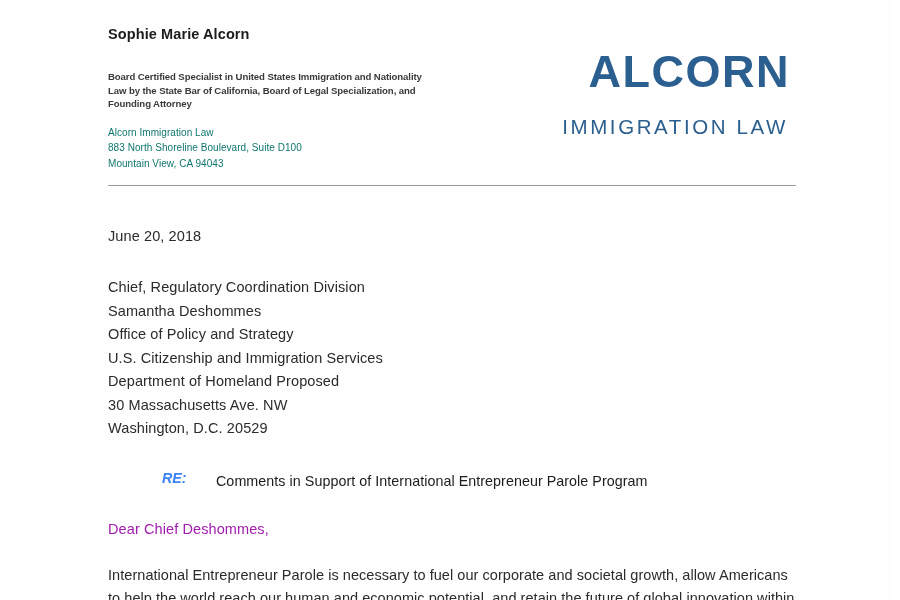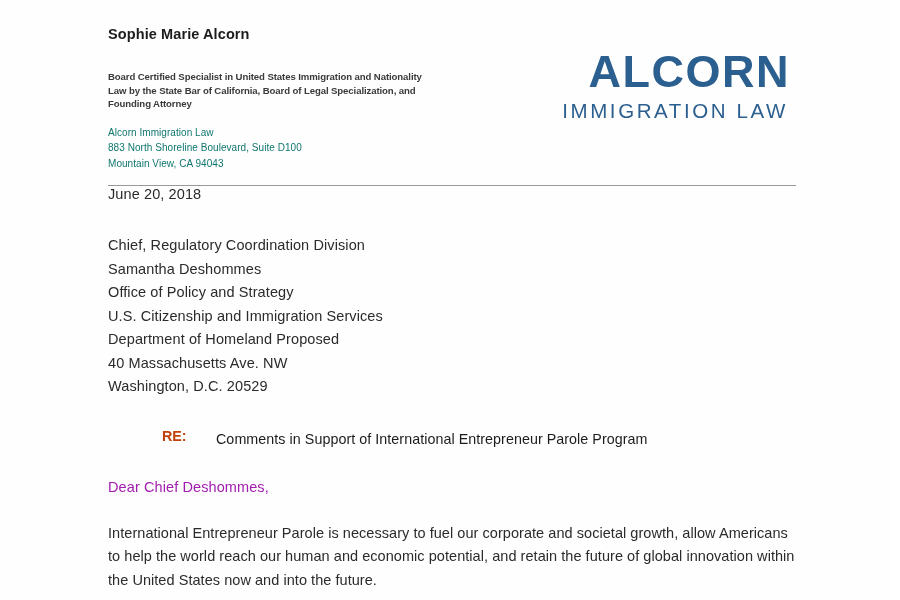--- a/index.html
+++ b/index.html
@@ -67,60 +67,62 @@
     font-weight: bold;
     letter-spacing: 1.5px;
     color: #2a5f8f;
     line-height: 0.98;
   }
   .logo-sub {
     font-size: 20.5px;
     letter-spacing: 2.6px;
     color: #2a5f8f;
     line-height: 1.3;
-    margin-top: 4px;
+    margin-top: 20px;
     margin-right: 2px;
   }
 
   
   .divider {
     height: 1px;
     background: #9a9a9a;
     margin: 14px 96px 0 108px;
   }
 
   
   .letter-body {
     padding: 0 96px 0 108px;
   }
   .letter-date {
     font-size: 14.5px;
     color: #2b2b2b;
+    margin-top: 42px;
     letter-spacing: 0.1px;
   }
   .recipient-block {
     margin-top: 32px;
   }
   .recipient-block div {
     font-size: 14.5px;
     line-height: 1.62;
     color: #2b2b2b;
     letter-spacing: 0.1px;
   }
   .re-block {
     margin-top: 29px;
     margin-left: 54px;
     display: flex;
   }
   .re-label {
     font-size: 14.3px;
     font-weight: bold;
-    color: #c2410c;
+    color: #3b82f6;
     width: 54px;
     flex: 0 0 54px;
+    font-style: italic;
   }
   .re-lines div {
     font-size: 14.3px;
     font-weight: normal;
     color: #1c1c1c;
     line-height: 1.55;
     letter-spacing: 0.05px;
   }
   .salutation {
     margin-top: 29px;
@@ -163,21 +165,21 @@
   <div class="letter-body">
 
     <div class="letter-date">June 20, 2018</div>
 
     <div class="recipient-block">
       <div>Chief, Regulatory Coordination Division</div>
       <div>Samantha Deshommes</div>
       <div>Office of Policy and Strategy</div>
       <div>U.S. Citizenship and Immigration Services</div>
       <div>Department of Homeland Proposed</div>
-      <div>40 Massachusetts Ave. NW</div>
+      <div>30 Massachusetts Ave. NW</div>
       <div>Washington, D.C. 20529</div>
     </div>
 
     <div class="re-block">
       <div class="re-label">RE:</div>
       <div class="re-lines">
         <div>Comments in Support of International Entrepreneur Parole Program</div>
       </div>
     </div>
 

